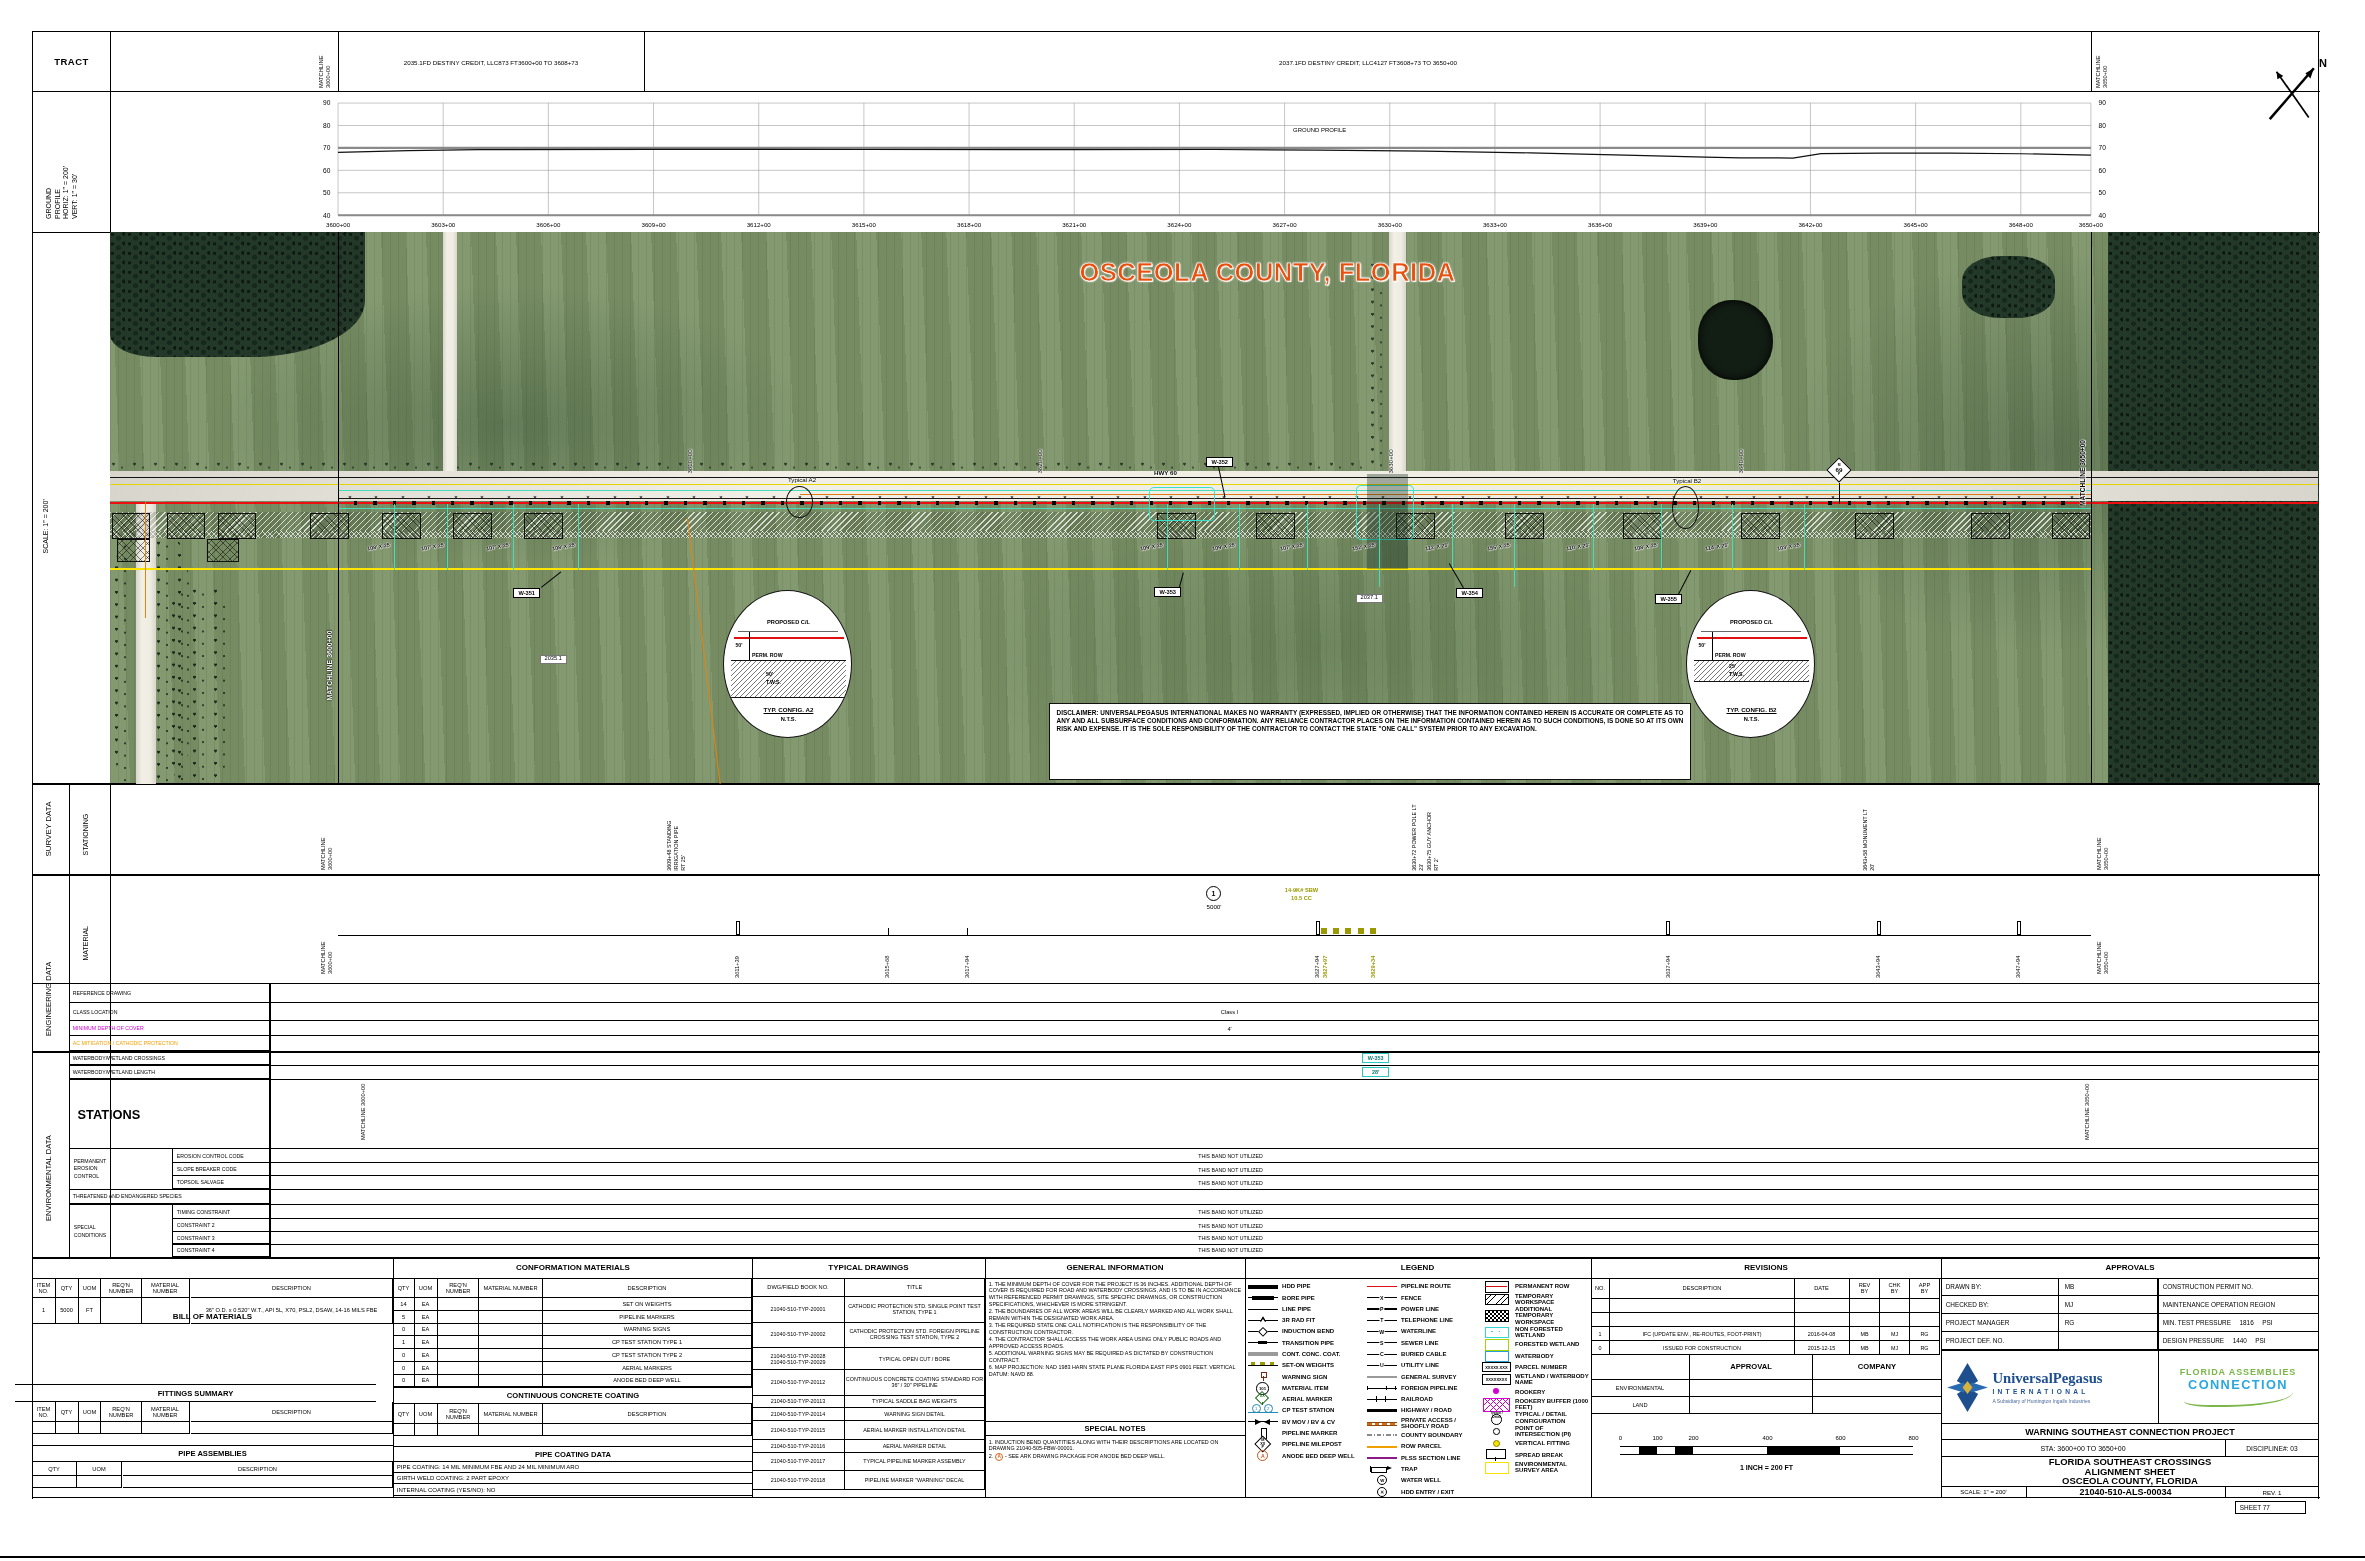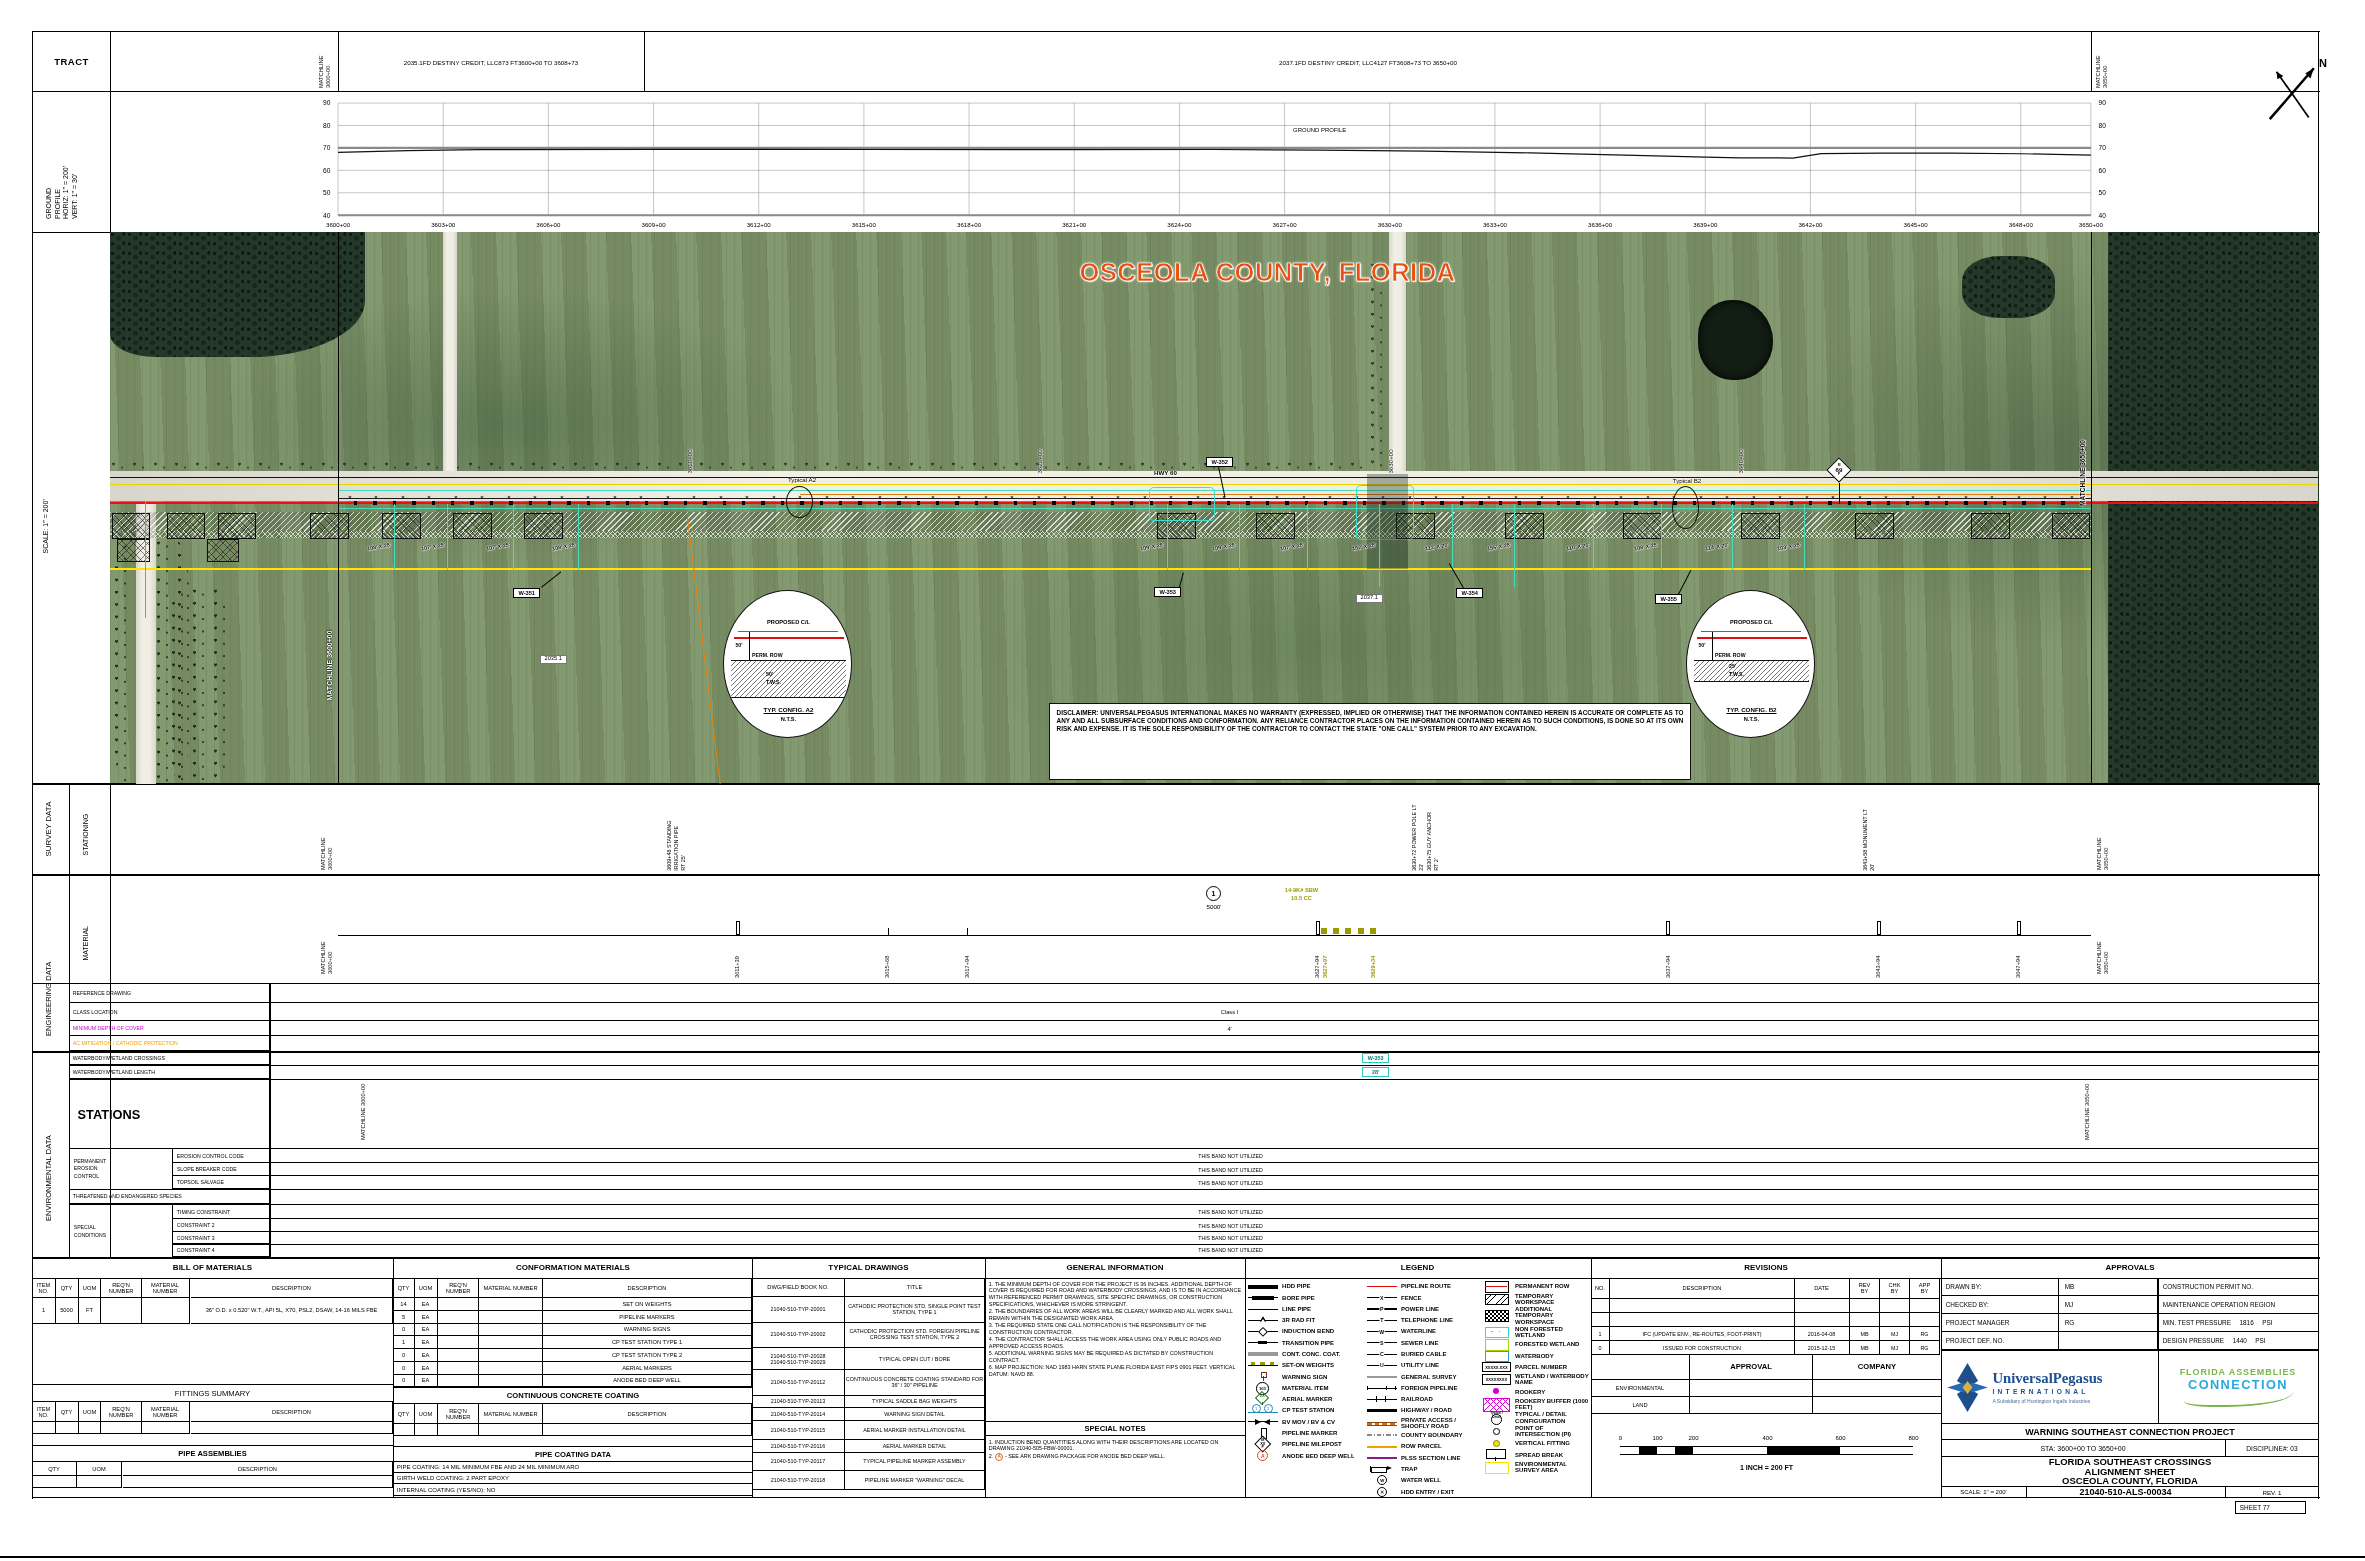--- a/index.html
+++ b/index.html
@@ -529,21 +529,21 @@
       <div class="a" style="left: 270px; top: 1051px; width: 0.9px; height: 206px; background: rgb(0, 0, 0);"></div>
     </div>
   <div id="tables-band">
       <div class="a" style="left: 393px; top: 1257px; width: 1.2px; height: 240px; background: rgb(0, 0, 0);"></div>
       <div class="a" style="left: 752px; top: 1257px; width: 1.2px; height: 240px; background: rgb(0, 0, 0);"></div>
       <div class="a" style="left: 985px; top: 1257px; width: 1.2px; height: 240px; background: rgb(0, 0, 0);"></div>
       <div class="a" style="left: 1245px; top: 1257px; width: 1.2px; height: 240px; background: rgb(0, 0, 0);"></div>
       <div class="a" style="left: 1591px; top: 1257px; width: 1.2px; height: 240px; background: rgb(0, 0, 0);"></div>
       <div class="a" style="left: 1941px; top: 1257px; width: 1.2px; height: 240px; background: rgb(0, 0, 0);"></div>
       <div class="a" style="left: 32px; top: 1278px; width: 2287px; height: 0.9px; background: rgb(0, 0, 0);"></div>
-      <div class="a ctr" style="left: 32px; top: 1257px; width: 361px; height: 21px; font-size: 8px; font-weight: bold;">BILL OF MATERIALS</div>
+      <div class="a ctr" style="left: 32px; top: 1306px; width: 361px; height: 21px; font-size: 8px; font-weight: bold;">BILL OF MATERIALS</div>
       <div class="a ctr" style="left: 393px; top: 1257px; width: 360px; height: 21px; font-size: 8px; font-weight: bold;">CONFORMATION MATERIALS</div>
       <div class="a ctr" style="left: 752px; top: 1257px; width: 233px; height: 21px; font-size: 8px; font-weight: bold;">TYPICAL DRAWINGS</div>
       <div class="a ctr" style="left: 985px; top: 1257px; width: 260px; height: 21px; font-size: 8px; font-weight: bold;">GENERAL INFORMATION</div>
       <div class="a ctr" style="left: 1245px; top: 1257px; width: 345px; height: 21px; font-size: 8px; font-weight: bold;">LEGEND</div>
       <div class="a ctr" style="left: 1591px; top: 1257px; width: 350px; height: 21px; font-size: 8px; font-weight: bold;">REVISIONS</div>
       <div class="a ctr" style="left: 1941px; top: 1257px; width: 378px; height: 21px; font-size: 8px; font-weight: bold;">APPROVALS</div>
       <div class="a ctr" style="left: 32px; top: 1278px; width: 24px; height: 20px; font-size: 5.7px; border-right: 0.7px solid rgb(0, 0, 0); border-bottom: 0.7px solid rgb(0, 0, 0); white-space: pre-line;">ITEM
 NO.</div>
       <div class="a ctr" style="left: 55px; top: 1278px; width: 24px; height: 20px; font-size: 5.7px; border-right: 0.7px solid rgb(0, 0, 0); border-bottom: 0.7px solid rgb(0, 0, 0); white-space: pre-line;">QTY</div>
       <div class="a ctr" style="left: 79px; top: 1278px; width: 22px; height: 20px; font-size: 5.7px; border-right: 0.7px solid rgb(0, 0, 0); border-bottom: 0.7px solid rgb(0, 0, 0); white-space: pre-line;">UOM</div>
@@ -551,21 +551,21 @@
 NUMBER</div>
       <div class="a ctr" style="left: 141px; top: 1278px; width: 49px; height: 20px; font-size: 5.7px; border-right: 0.7px solid rgb(0, 0, 0); border-bottom: 0.7px solid rgb(0, 0, 0); white-space: pre-line;">MATERIAL
 NUMBER</div>
       <div class="a ctr" style="left: 191px; top: 1278px; width: 202px; height: 20px; font-size: 5.7px; border-right: 0.7px solid rgb(0, 0, 0); border-bottom: 0.7px solid rgb(0, 0, 0); white-space: pre-line;">DESCRIPTION</div>
       <div class="a ctr" style="left: 32px; top: 1298px; width: 24px; height: 25.5px; font-size: 5.7px; border-right: 0.7px solid rgb(0, 0, 0); border-bottom: 0.7px solid rgb(0, 0, 0); white-space: pre-line;">1</div>
       <div class="a ctr" style="left: 55px; top: 1298px; width: 24px; height: 25.5px; font-size: 5.7px; border-right: 0.7px solid rgb(0, 0, 0); border-bottom: 0.7px solid rgb(0, 0, 0); white-space: pre-line;">5000</div>
       <div class="a ctr" style="left: 79px; top: 1298px; width: 22px; height: 25.5px; font-size: 5.7px; border-right: 0.7px solid rgb(0, 0, 0); border-bottom: 0.7px solid rgb(0, 0, 0); white-space: pre-line;">FT</div>
       <div class="a ctr" style="left: 101px; top: 1298px; width: 41px; height: 25.5px; font-size: 5.7px; border-right: 0.7px solid rgb(0, 0, 0); border-bottom: 0.7px solid rgb(0, 0, 0); white-space: pre-line;"></div>
       <div class="a ctr" style="left: 141px; top: 1298px; width: 49px; height: 25.5px; font-size: 5.7px; border-right: 0.7px solid rgb(0, 0, 0); border-bottom: 0.7px solid rgb(0, 0, 0); white-space: pre-line;"></div>
       <div class="a ctr" style="left: 191px; top: 1298px; width: 202px; height: 25.5px; font-size: 5.7px; border-right: 0.7px solid rgb(0, 0, 0); border-bottom: 0.7px solid rgb(0, 0, 0); white-space: pre-line;">36" O.D. x 0.520" W.T., API 5L, X70, PSL2, DSAW, 14-16 MILS FBE</div>
-      <div class="a ctr" style="left: 32px; top: 1384px; width: 361px; height: 18px; font-size: 7.6px; font-weight: normal; border-top: 0.9px solid rgb(0, 0, 0); border-bottom: 0.9px solid rgb(0, 0, 0);">FITTINGS SUMMARY</div>
+      <div class="a ctr" style="left: 15px; top: 1384px; width: 361px; height: 18px; font-size: 7.6px; font-weight: bold; border-top: 0.9px solid rgb(0, 0, 0); border-bottom: 0.9px solid rgb(0, 0, 0);">FITTINGS SUMMARY</div>
       <div class="a ctr" style="left: 32px; top: 1402px; width: 24px; height: 20px; font-size: 5.7px; border-right: 0.7px solid rgb(0, 0, 0); border-bottom: 0.7px solid rgb(0, 0, 0); white-space: pre-line;">ITEM
 NO.</div>
       <div class="a ctr" style="left: 55px; top: 1402px; width: 24px; height: 20px; font-size: 5.7px; border-right: 0.7px solid rgb(0, 0, 0); border-bottom: 0.7px solid rgb(0, 0, 0); white-space: pre-line;">QTY</div>
       <div class="a ctr" style="left: 79px; top: 1402px; width: 22px; height: 20px; font-size: 5.7px; border-right: 0.7px solid rgb(0, 0, 0); border-bottom: 0.7px solid rgb(0, 0, 0); white-space: pre-line;">UOM</div>
       <div class="a ctr" style="left: 101px; top: 1402px; width: 41px; height: 20px; font-size: 5.7px; border-right: 0.7px solid rgb(0, 0, 0); border-bottom: 0.7px solid rgb(0, 0, 0); white-space: pre-line;">REQ'N
 NUMBER</div>
       <div class="a ctr" style="left: 141px; top: 1402px; width: 49px; height: 20px; font-size: 5.7px; border-right: 0.7px solid rgb(0, 0, 0); border-bottom: 0.7px solid rgb(0, 0, 0); white-space: pre-line;">MATERIAL
 NUMBER</div>
       <div class="a ctr" style="left: 191px; top: 1402px; width: 202px; height: 20px; font-size: 5.7px; border-right: 0.7px solid rgb(0, 0, 0); border-bottom: 0.7px solid rgb(0, 0, 0); white-space: pre-line;">DESCRIPTION</div>
       <div class="a ctr" style="left: 32px; top: 1422px; width: 24px; height: 12.3px; font-size: 5.7px; border-right: 0.7px solid rgb(0, 0, 0); border-bottom: 0.7px solid rgb(0, 0, 0); white-space: pre-line;"></div>

